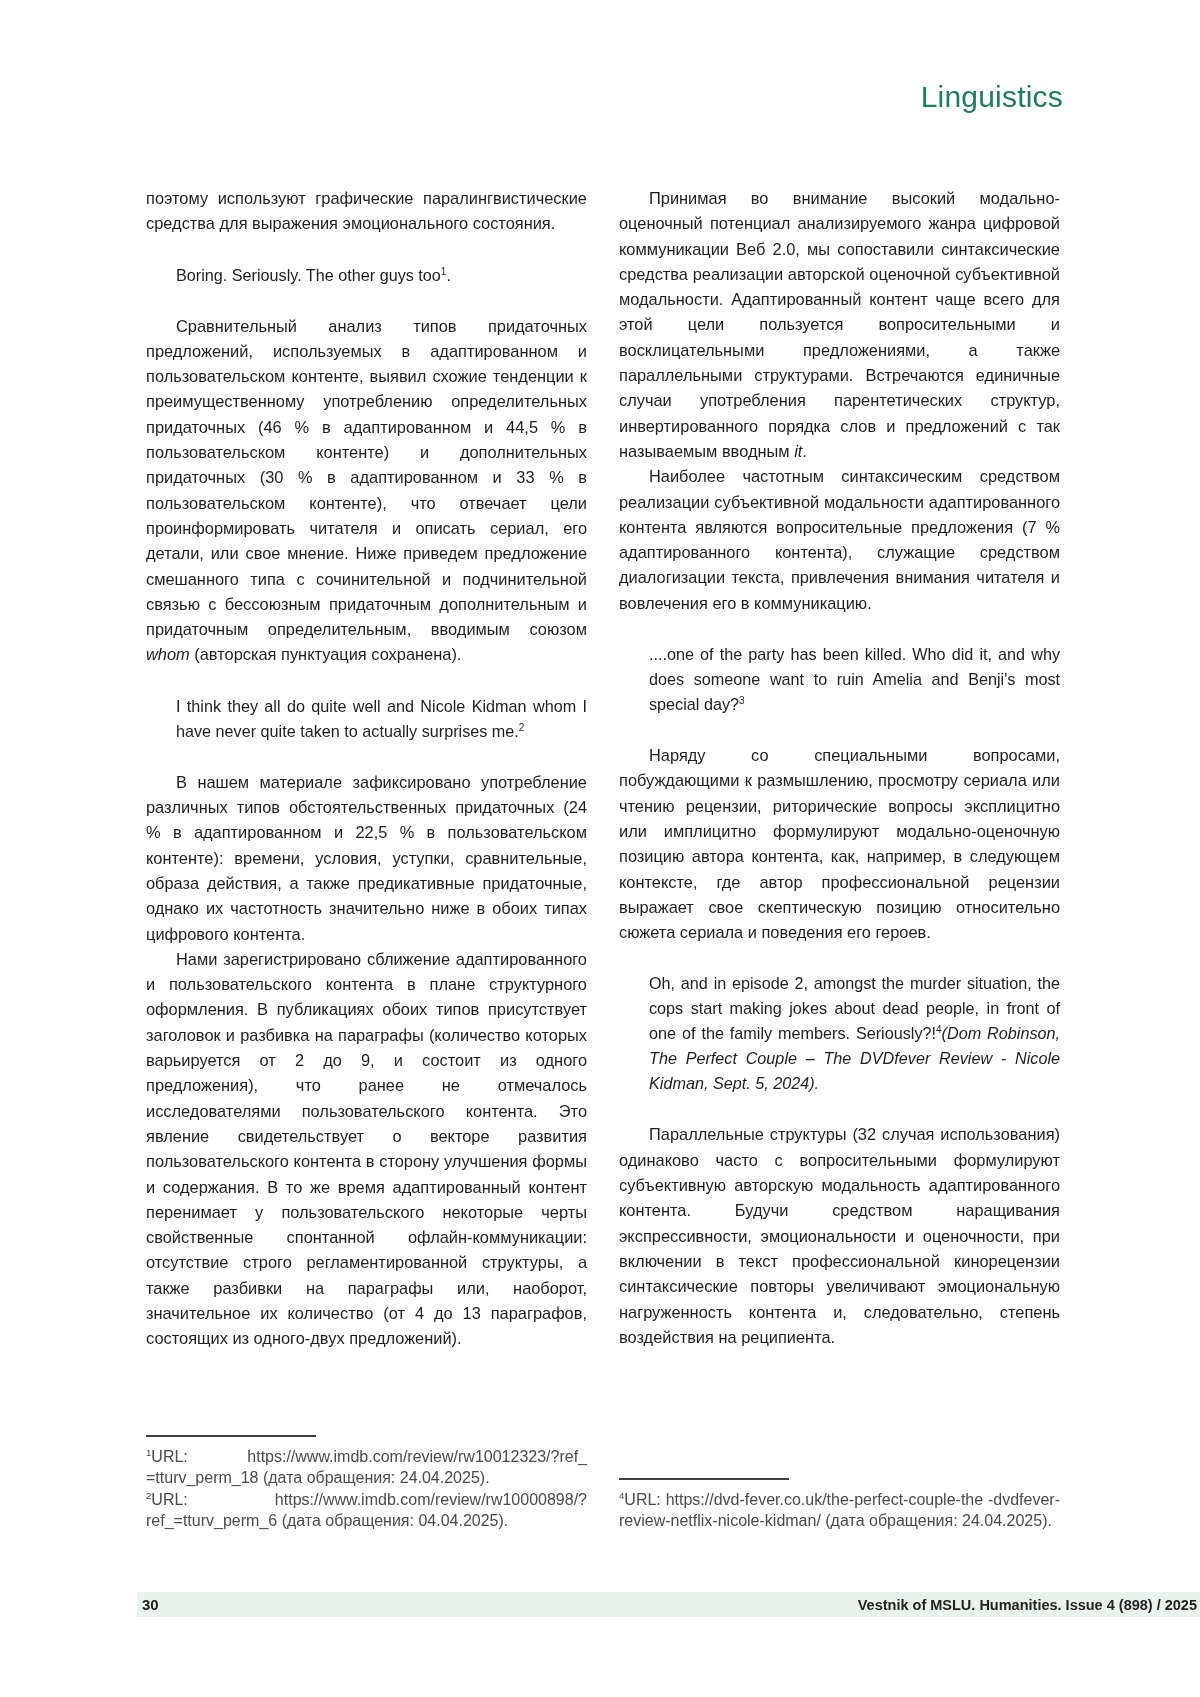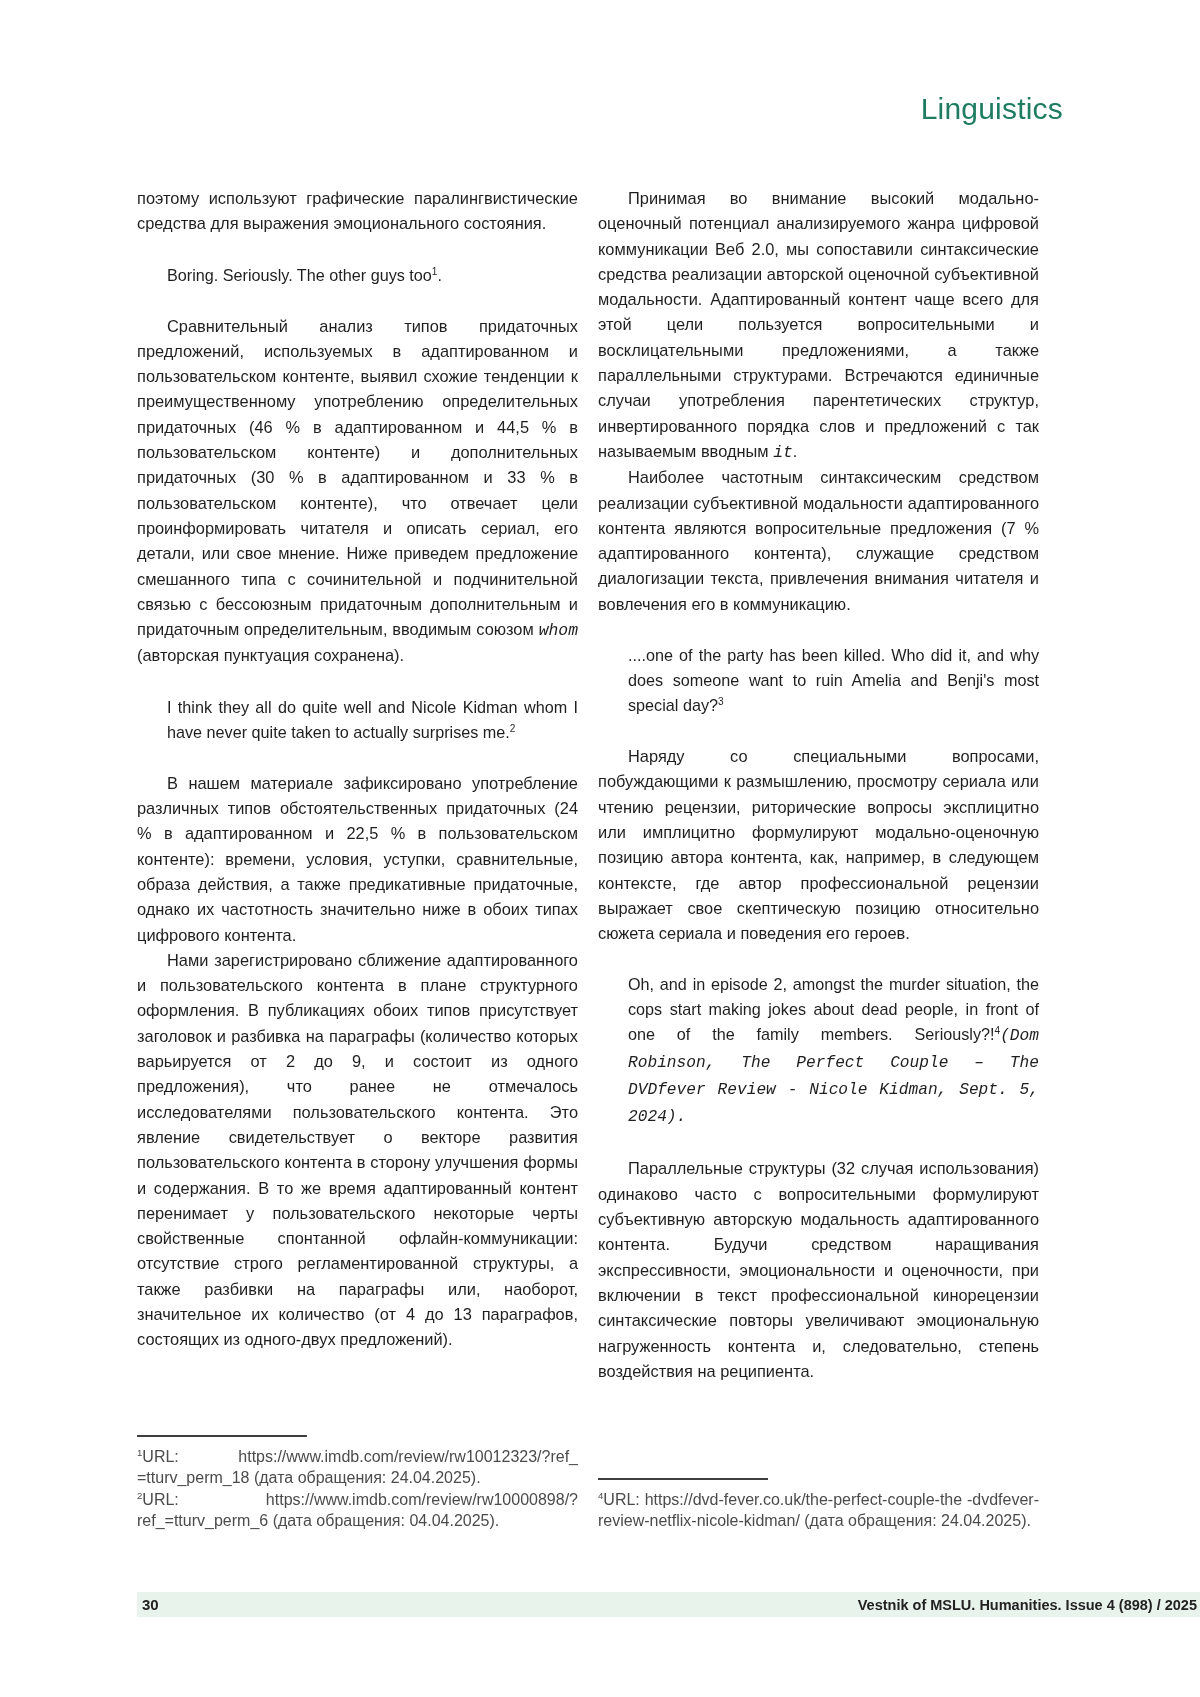--- a/index.html
+++ b/index.html
@@ -5,51 +5,51 @@
   html,body{margin:0;padding:0;background:#ffffff;}
   .page{
     position:relative;
     width:1200px;height:1697px;
     background:#ffffff;
     font-family:"Liberation Sans", sans-serif;
     color:#1f1f1f;
     overflow:hidden;
   }
   .running-head{
-    position:absolute;top:92px;right:137px;
+    position:absolute;top:80px;right:137px;
   }
   .section-title{
     font-size:30px;
     color:#1f7c62;
     letter-spacing:0.2px;
   }
   .columns{
-    position:absolute;left:137px;top:186px;
+    position:absolute;left:146px;top:186px;
     width:926px;height:1346px;
-    display:flex;gap:20px;align-items:center;
+    display:flex;gap:32px;align-items:center;
   }
   .col{
     width:441px;height:100%;
     display:flex;flex-direction:column;
   }
   p.body{
     margin:0;
     font-size:16.4px;line-height:25.3px;
     text-align:justify;
     text-indent:30px;
     color:#1f1f1f;
   }
   p.body.noindent{text-indent:0;}
   .quote{
     margin:26px 0 26px 30px;
     font-size:16.2px;line-height:25px;
     text-align:justify;
     color:#1f1f1f;
   }
-  em{font-style:italic;font-family:Liberation Mono, monospace;}
+  em{font-style:italic;}
   sup{
     font-size:0.62em;
     line-height:0;
     vertical-align:super;
   }
   .footnotes{
     margin-top:auto;
   }
   .fn-rule{
     width:170px;height:0;

